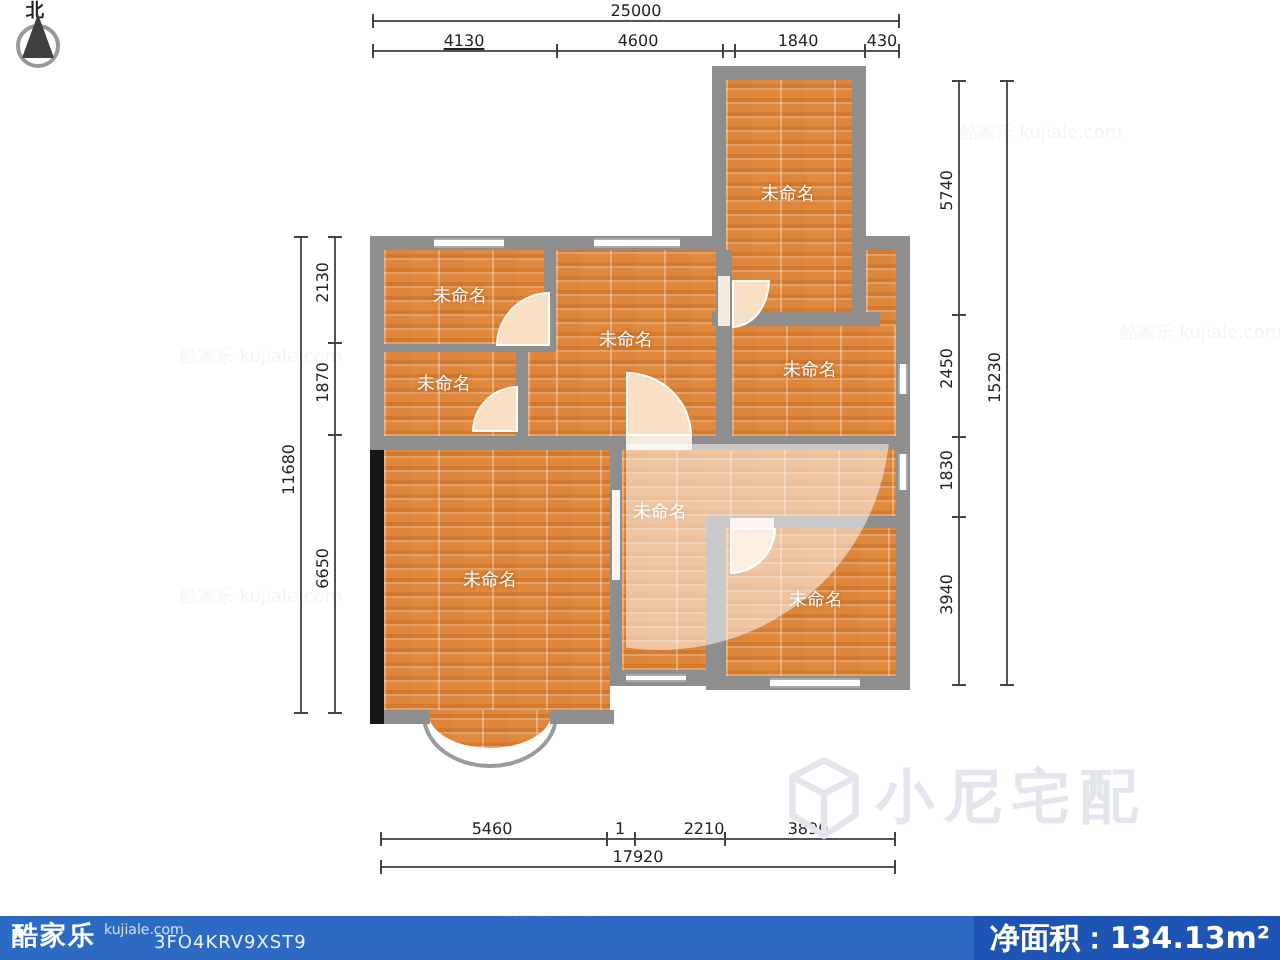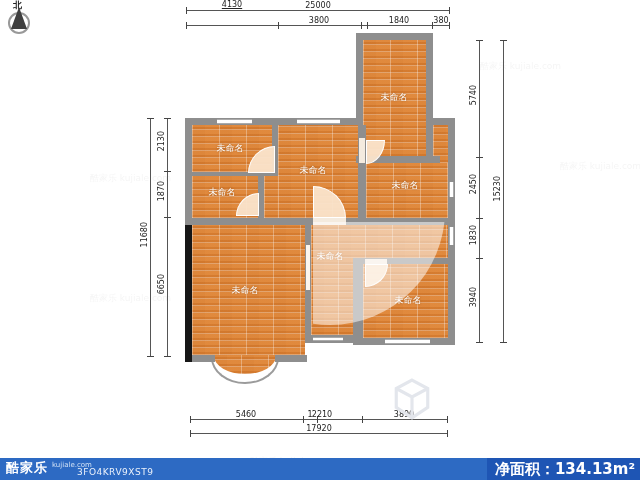--- a/index.html
+++ b/index.html
@@ -145,24 +145,24 @@
 </div>
 <span class="dlab" style="left:318px;top:1px;">25000</span>
 <div class="dimh" style="left:186px;top:25px;width:264px;">
   <div class="tkv" style="left:0;"></div>
     <div class="tkv" style="left:92px;"></div>
   <div class="tkv" style="left:175px;"></div>
     <div class="tkv" style="left:181px;"></div>
   <div class="tkv" style="left:246px;"></div>
     <div class="tkv" style="left:263px;"></div>
 </div>
-<span class="dlab" style="left:232px;top:0;text-decoration:underline;">4130</span>
-<span class="dlab" style="left:319px;top:16px;">3800</span>
+<span class="dlab" style="left:232px;top:16px;text-decoration:underline;">4130</span>
+<span class="dlab" style="left:319px;top:16px;">4600</span>
 <span class="dlab" style="left:399px;top:16px;">1840</span>
-<span class="dlab" style="left:441px;top:16px;">380</span>
+<span class="dlab" style="left:441px;top:16px;">430</span>
 
 <div class="dimv" style="left:150px;top:118px;height:239px;">
   <div class="tkh" style="top:0;"></div>
     <div class="tkh" style="top:238px;"></div>
 </div>
 <span class="dlabv" style="left:140px;top:222px;">11680</span>
 <div class="dimv" style="left:167px;top:118px;height:239px;">
   <div class="tkh" style="top:0;"></div>
     <div class="tkh" style="top:53px;"></div>
   <div class="tkh" style="top:99px;"></div>
@@ -191,35 +191,36 @@
 
 <div class="dimh" style="left:190px;top:419px;width:258px;">
   <div class="tkv" style="left:0;"></div>
     <div class="tkv" style="left:113px;"></div>
   <div class="tkv" style="left:127px;"></div>
     <div class="tkv" style="left:172px;"></div>
   <div class="tkv" style="left:257px;"></div>
 </div>
 <span class="dlab" style="left:246px;top:410px;">5460</span>
 <span class="dlab" style="left:310px;top:410px;">1</span>
-<span class="dlab" style="left:322px;top:410px;">2210</span>
+<span class="dlab" style="left:352px;top:410px;">2210</span>
 <span class="dlab" style="left:404px;top:410px;">3890</span>
 <div class="dimh" style="left:190px;top:433px;width:258px;">
   <div class="tkv" style="left:0;"></div>
     <div class="tkv" style="left:257px;"></div>
 </div>
 <span class="dlab" style="left:319px;top:424px;">17920</span>
 
 <div class="wm">
   <svg width="36" height="42" viewBox="0 0 34 40">
     <g fill="none" stroke="#e3e6ec" stroke-width="3">
       <path d="M17 2 L32 10 L32 28 L17 38 L2 28 L2 10 Z"></path>
       <path d="M2 10 L17 18 L32 10 M17 18 L17 38"></path>
     </g>
   </svg>
+  <span class="wm-text">小尼宅配</span>
 </div>
 
 <div class="footer-l"></div>
 <div class="footer-r"></div>
 <span class="brand">酷家乐</span>
 <span class="site">kujiale.com</span>
 <span class="code">3FO4KRV9XST9</span>
 <span class="area">净面积：134.13m²</span>
 
 </body></html>

